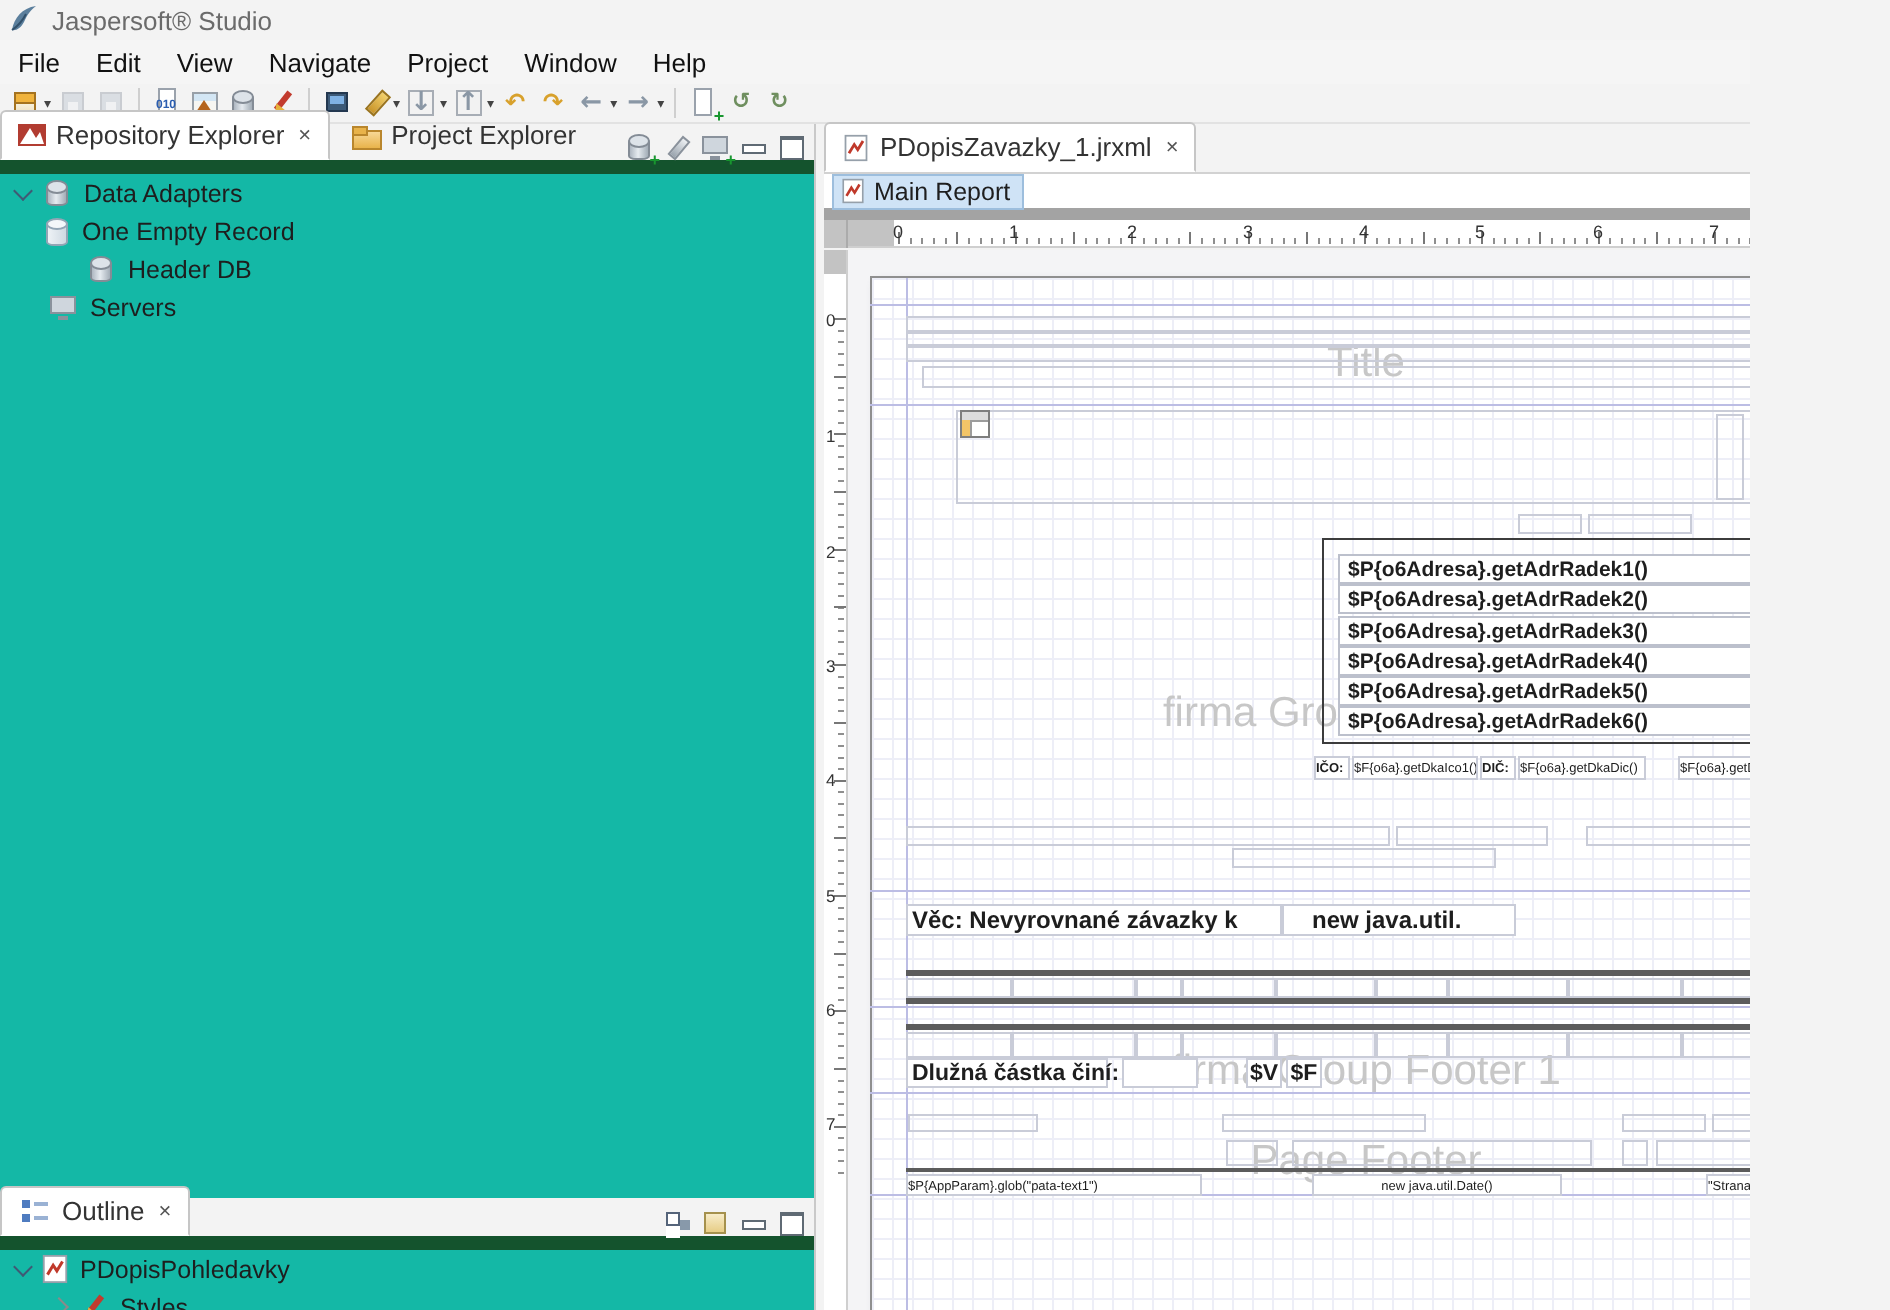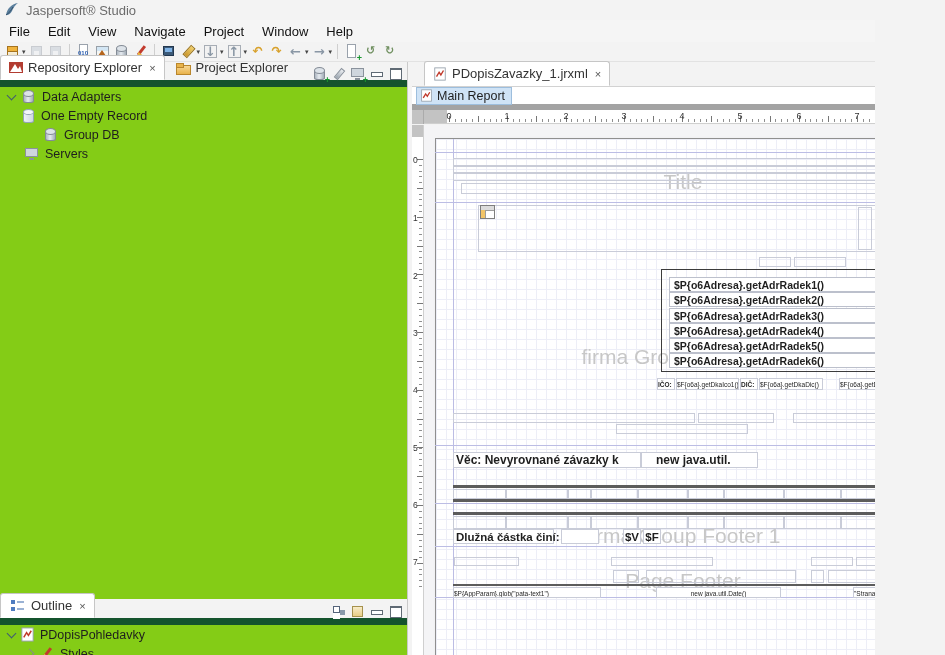--- a/index.html
+++ b/index.html
@@ -56,21 +56,21 @@
   .recordico::after{content:"";position:absolute;left:4px;top:2px;width:9px;height:4px;background:#f4f7fa;border:1px solid #93a5b5;border-radius:50%}
 
   
   .workspace{position:absolute;top:62px;left:0;right:0;bottom:0}
   .leftpanel{position:absolute;left:0;top:0;width:408px;bottom:0;background:#f3f3f3;border-right:1px solid #c9c9c9}
   .tabbar{height:25px;display:flex;align-items:flex-end;background:#f3f3f3;border-bottom:7px solid #14532d;position:relative}
   .tab{display:flex;align-items:center;gap:5px;height:25px;padding:0 8px;font-size:13px;color:#333;border:1px solid transparent}
   .tab.active{background:#fff;border-color:#c6c6c6;border-bottom-color:#fff;border-radius:3px 3px 0 0}
   .tab .x{color:#555;font-size:11px;margin-left:2px}
   .viewtools{position:absolute;right:3px;top:3px;display:flex;align-items:center;gap:2px}
-  .treepane{background:#84cc16;position:absolute;left:0;right:0}
+  .treepane{background:#14b8a6;position:absolute;left:0;right:0}
   .trow{display:flex;align-items:center;height:19px;font-size:12.5px;gap:5px}
   .chev{width:7px;height:7px;border-right:1.6px solid #3f5a74;border-bottom:1.6px solid #3f5a74;flex:none}
   .chev.open{transform:rotate(45deg);margin-top:-3px}
   .chev.closed{transform:rotate(-45deg);border-color:#8a8a8a}
   .ticon{width:17px;height:17px;position:relative;flex:none}
 
   
   .editor{position:absolute;left:412px;top:0;right:0;bottom:0;background:#f3f3f3}
   .edtabbar{height:25px;display:flex;align-items:flex-end;background:#f3f3f3;border-bottom:1px solid #d2d2d2}
   .crumbbar{height:23px;background:#fff;border-bottom:6px solid #a3a3a3;display:flex;align-items:center;padding-left:4px}
@@ -254,21 +254,21 @@
           <span class="chev open"></span>
           <span class="ticon cylico"></span>
           <span>Data Adapters</span>
         </div>
         <div class="trow" style="padding-left:19px">
           <span class="ticon recordico"></span>
           <span>One Empty Record</span>
         </div>
         <div class="trow" style="padding-left:42px">
           <span class="ticon cylico"></span>
-          <span>Group DB</span>
+          <span>Header DB</span>
         </div>
         <div class="trow" style="padding-left:23px">
           <span class="ticon ic-mon"></span>
           <span>Servers</span>
         </div>
       </div>
 
       <div class="tabbar" style="position:absolute;left:0;right:0;top:538px">
         <div class="tab active">
           <span class="ic ic-outline"></span>
@@ -294,21 +294,21 @@
         <div class="trow" style="padding-left:26px">
           <span class="chev closed"></span>
           <span class="ticon ic-pen"></span>
           <span>Styles</span>
         </div>
       </div>
     </div>
 
     <div class="editor">
       <div class="edtabbar">
-        <div class="tab active" style="margin-left:12px">
+        <div class="tab active" style="margin-left:0">
           <svg width="14" height="14" viewBox="0 0 16 16">
               <rect x="2" y="1" width="12" height="14" fill="#fff" stroke="#96a0aa"></rect>
               <path d="M4 11 L7 6 L9 9 L12 4" stroke="#c0392b" stroke-width="1.6" fill="none"></path>
             </svg>
           <span>PDopisZavazky_1.jrxml</span>
           <span class="x">×</span>
         </div>
       </div>
 
       <div class="crumbbar">

